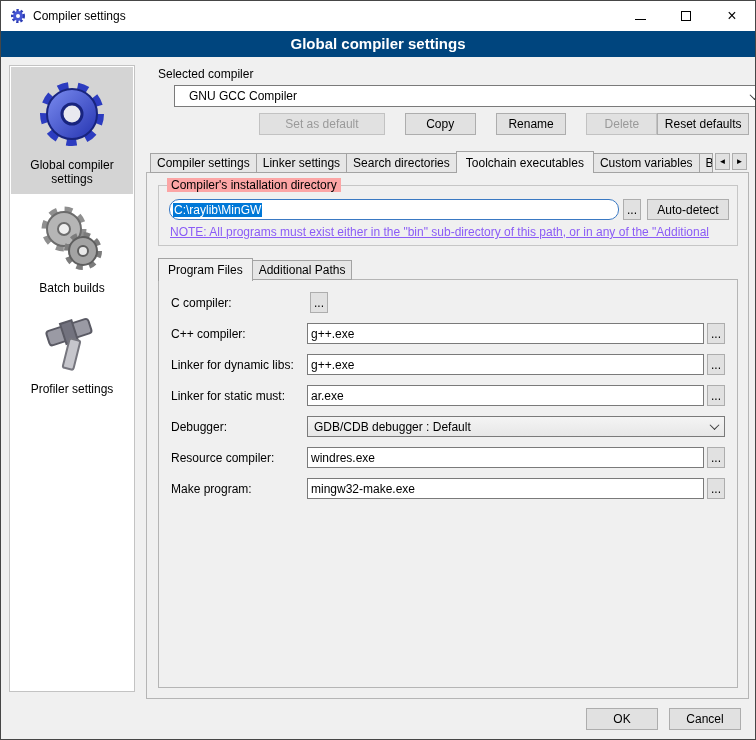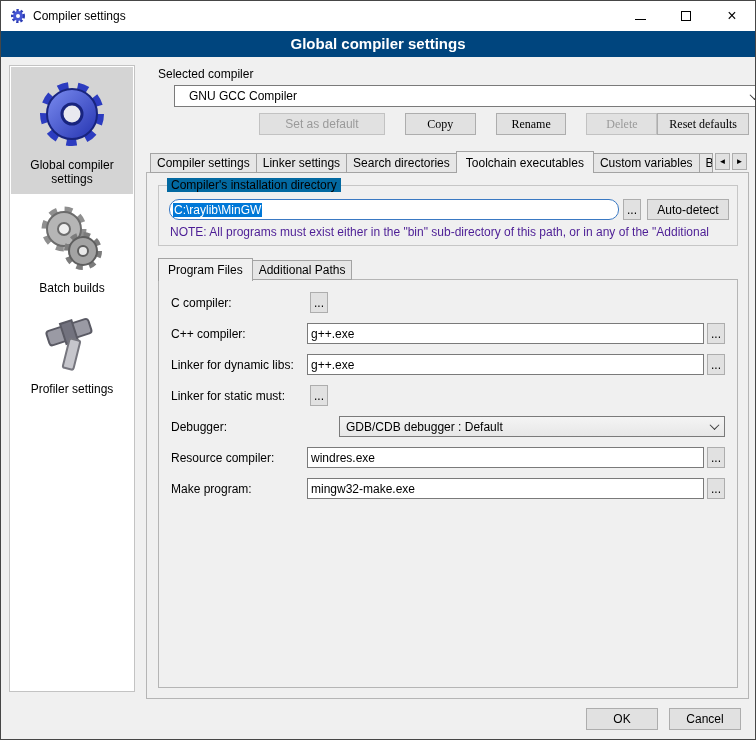--- a/index.html
+++ b/index.html
@@ -26,57 +26,57 @@
   
   .sidebar { position:absolute; left:8px; top:8px; width:126px; height:627px;
     background:#ffffff; border:1px solid #c3c3c3; padding:1px; }
   .side-item { display:flex; flex-direction:column; align-items:center; padding:9px 2px 8px; cursor:pointer; }
   .side-item.selected { background:#d4d4d4; }
   .side-label { margin-top:6px; text-align:center; line-height:14px; }
   
   .main { position:absolute; left:145px; top:0; width:603px; height:682px; }
   .lbl-sc { margin:10px 0 4px 12px; }
   .combo { height:22px; border:1px solid #7a7a7a; background:#fff; display:flex; align-items:center;
-    padding:0 22px 0 6px; position:relative; cursor:default;margin-left:32px; }
+    padding:0 22px 0 6px; position:relative; cursor:default; }
   .combo .chev-box { position:absolute; right:1px; top:1px; bottom:1px; width:18px;
     display:flex; align-items:center; justify-content:center; }
   .chev { width:7px; height:7px; border-right:1px solid #3c3c3c; border-bottom:1px solid #3c3c3c;
     transform:rotate(45deg) translate(-1px,-1px); }
   .compiler-combo { margin-left:28px; width:591px;padding-left:14px; }
   
   .btn { height:22px; background:#e1e1e1; border:1px solid #adadad; display:flex; align-items:center;
     justify-content:center; font-family:inherit; font-size:12px; cursor:pointer; white-space:nowrap; }
   .btn.disabled { color:#9a9a9a; border-color:#c2c2c2; cursor:default; }
   .btn-row { display:flex; margin-top:6px; padding-left:113px; }
-  .btn-row .btn + .btn { margin-left:20px;font-family:Liberation Serif, serif; }
+  .btn-row .btn + .btn { margin-left:20px; }
   .w-setdef { width:132px; } .w-std { width:74px; } .w-reset { width:96px; margin-left:auto !important; }
   
   .tabbar { position:relative; display:flex; align-items:flex-end; margin:15px 0 0 4px; height:23px;
     padding-right:38px; overflow:hidden; z-index:2; }
   .tab { height:20px; padding:0 6px; display:flex; align-items:center; background:#e6e6e6;
     border:1px solid #a3a3a3; white-space:nowrap; cursor:pointer; }
   .tab + .tab { margin-left:-1px; }
   .tab.active { height:23px; background:#f0f0f0; border-bottom:none; margin-bottom:-1px; padding:0 9px; z-index:3; }
   .tab.clipped { max-width:36px; overflow:hidden; }
   .tab-scroll { position:absolute; right:2px; top:3px; display:flex; gap:2px; }
   .scroll-btn { width:15px; height:17px; font-size:8px; padding:0; }
   
   .tab-panel { border:1px solid #b5b5b5; margin-top:-1px; height:527px; background:#f0f0f0;
     display:flex; flex-direction:column; position:relative; z-index:1; }
   
   .groupbox { position:relative; border:1px solid #c6c6c6; margin:12px 10px 0 11px; padding:13px 8px 6px 10px; }
-  .groupbox-title { position:absolute; top:-8px; left:8px; background:#0369a1; padding:0 4px; }
+  .groupbox-title { position:absolute; top:-8px; left:8px; background:#fca5a5; padding:0 4px; }
   .dir-row { display:flex; align-items:center; }
   .text-input { height:21px; border:1px solid #7a7a7a; background:#fff; display:flex; align-items:center;
     padding:0 3px; overflow:hidden; white-space:nowrap; cursor:text; }
   .dir-input { flex:1; border-color:#3a79c3;border-radius:10px; }
   .sel-text { background:#0078d7; color:#fff; padding:0 1px; }
   .browse-btn { width:18px; height:21px; margin-left:4px; flex:0 0 auto; }
   .autodetect-btn { width:82px; height:21px; margin-left:6px; flex:0 0 auto; }
-  .note { margin:5px 0 0 1px; color:#4c1d95; white-space:nowrap; overflow:hidden; }
+  .note { margin:5px 0 0 1px; color:#8b5cf6; white-space:nowrap; overflow:hidden;text-decoration:underline; }
   
   .subtabs { display:flex; align-items:flex-end; margin:12px 0 0 11px; height:22px; position:relative; z-index:2; }
   .sub-panel { border:1px solid #b5b5b5; margin:-1px 10px 10px 11px; flex:1; padding:12px;
     background:#f0f0f0; position:relative; z-index:1; }
   
   .frow { display:flex; align-items:center; margin-bottom:10px; }
   .frow-label { width:136px; flex:0 0 auto; }
   .frow .text-input { flex:1; }
   .frow .combo { flex:1; height:21px; background:linear-gradient(#f4f4f4,#e7e7e7); }
   .frow .browse-btn { margin-left:3px; }
@@ -218,20 +218,23 @@
           <div class="frow">
             <div class="frow-label">Linker for dynamic libs:</div>
             <div class="text-input">
                 <span>g++.exe</span>
               </div>
             <button class="btn browse-btn">...</button>
           </div>
 
           <div class="frow">
             <div class="frow-label">Linker for static must:</div>
+            <div class="text-input">
+                <span>ar.exe</span>
+              </div>
             <button class="btn browse-btn">...</button>
           </div>
 
           <div class="frow">
             <div class="frow-label">Debugger:</div>
             <div class="combo">
               <span>GDB/CDB debugger : Default</span>
               <span class="chev-box">
                   <span class="chev"></span>
                 </span>

